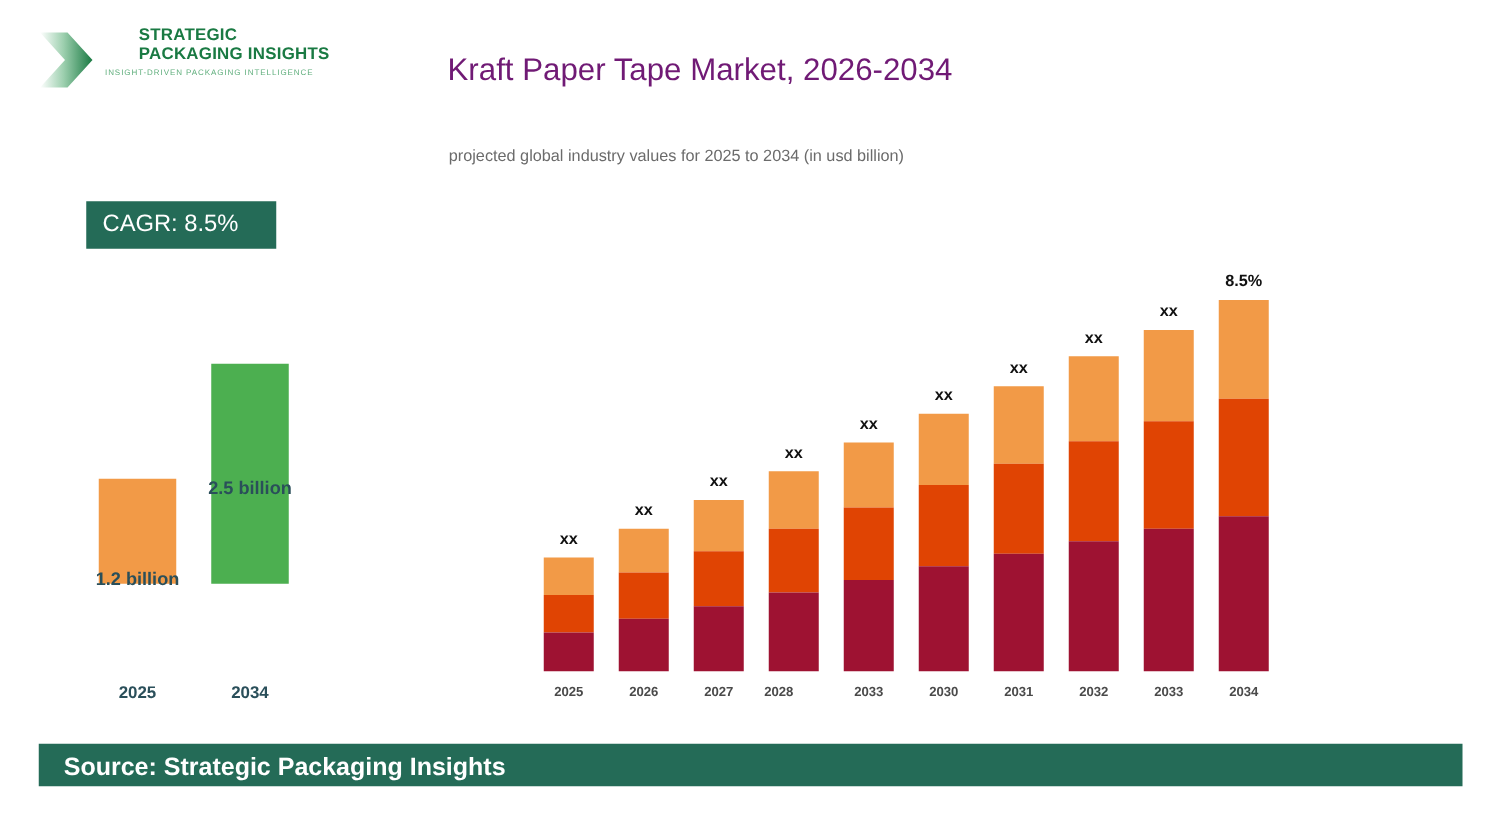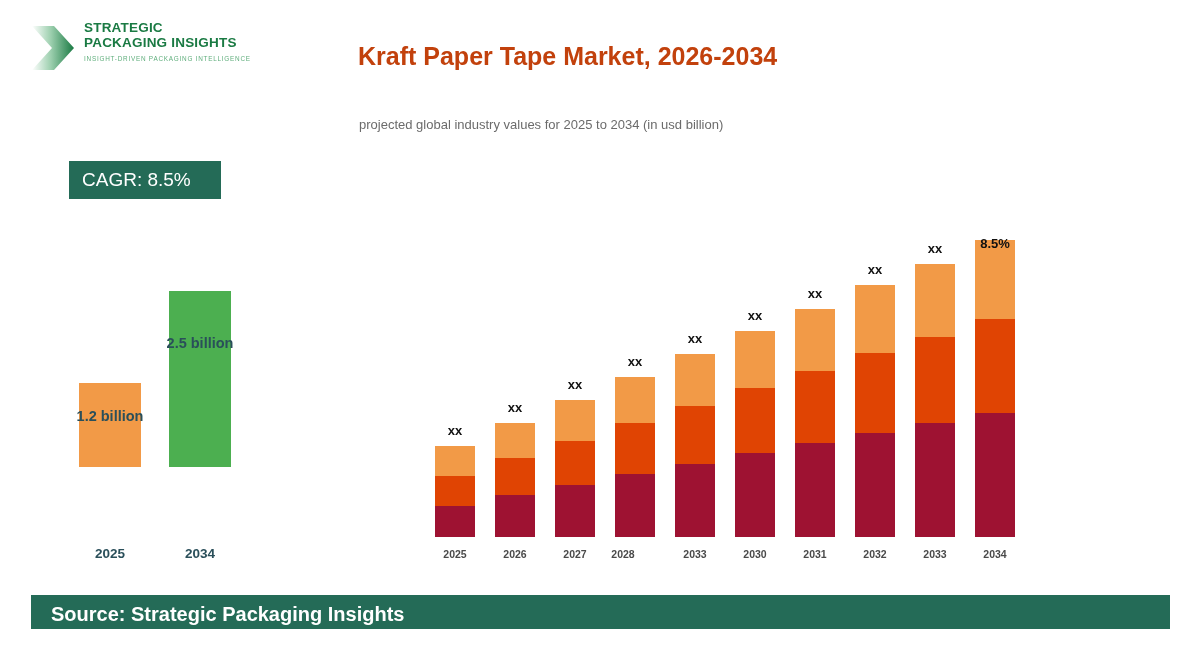--- a/index.html
+++ b/index.html
@@ -36,37 +36,38 @@
     left: 54px;
     top: 2px;
   }
   .logo-line {
     font-size: 13.5px;
     font-weight: bold;
     letter-spacing: 0.2px;
     line-height: 15px;
     color: #1a7a43;
     white-space: nowrap;
+    margin-left: 27px;
   }
   #logo-tagline {
     margin-top: 5px;
     font-size: 6.4px;
     letter-spacing: 0.75px;
     color: #5fae7c;
     white-space: nowrap;
   }
 
   
   #chart-title {
     position: absolute;
     left: 358px;
     top: 42px;
     font-size: 25px;
-    font-weight: bold;
-    color: #c2410c;
+    font-weight: normal;
+    color: #701a75;
     white-space: nowrap;
     text-align: right;
   }
   #chart-subtitle {
     position: absolute;
     left: 359px;
     top: 117px;
     font-size: 13px;
     color: #6b6b6b;
     white-space: nowrap;
@@ -100,20 +101,21 @@
     position: absolute;
     bottom: 113px;
   }
   .cmp-value {
     position: absolute;
     font-size: 14.5px;
     font-weight: bold;
     color: #2a4f5a;
     white-space: nowrap;
     text-align: center;
+    margin-top: 48px;
   }
   .cmp-year {
     position: absolute;
     top: 546px;
     font-size: 13.5px;
     font-weight: bold;
     color: #2a4f5a;
     text-align: center;
     width: 62px;
   }
@@ -304,19 +306,19 @@
     </div>
     <div class="stack-label" style="left: 500px; bottom: 304px;">xx</div>
     <div class="stack-year" style="left: 500px;">2033</div>
     <div class="stack-col" style="left: 560px;">
       <div class="stack-bars">
         <div class="seg" style="height: 79px; background: rgb(242, 154, 71);"></div>
         <div class="seg" style="height: 94px; background: rgb(224, 68, 3);"></div>
         <div class="seg" style="height: 124px; background: rgb(158, 18, 50);"></div>
       </div>
     </div>
-    <div class="stack-label" style="left: 560px; bottom: 309px;">8.5%</div>
+    <div class="stack-label" style="left: 560px; bottom: 328px;">8.5%</div>
     <div class="stack-year" style="left: 560px;">2034</div>
   </div>
 
 <div id="footer-bar">
   <div id="footer-source">Source: Strategic Packaging Insights</div>
 </div>
 
 </body></html>

